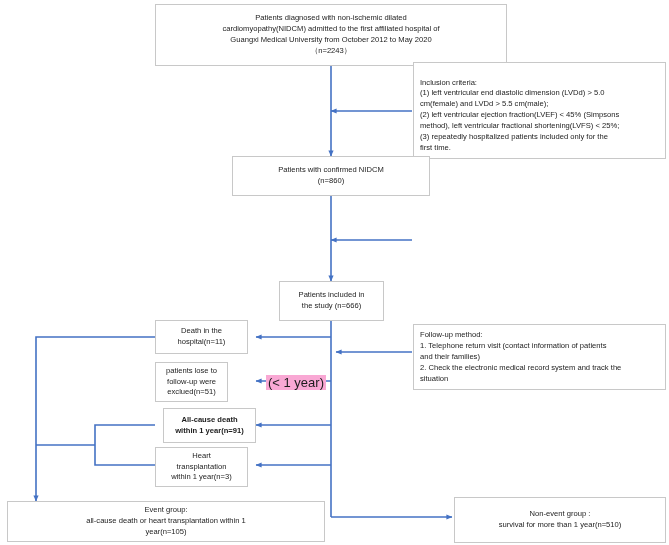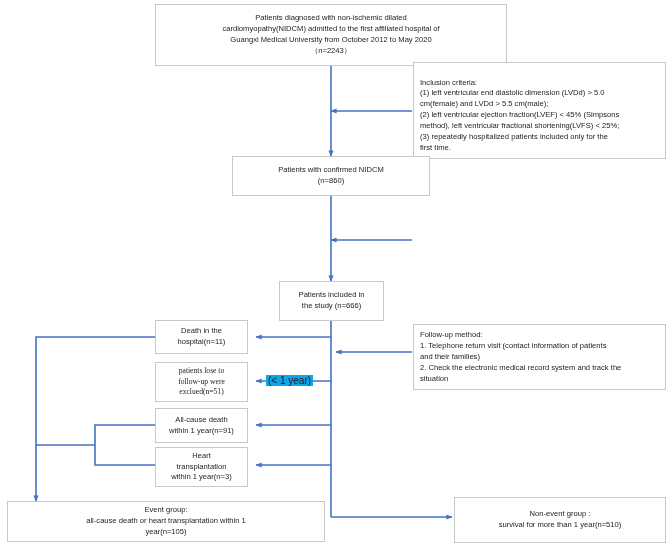--- a/index.html
+++ b/index.html
@@ -41,23 +41,23 @@
     padding: 4px 5px 4px 6px;
     line-height: 1.44;
   }
   .node-text {
     display: block;
     white-space: pre-line;
     width: 100%;
   }
   .edge-label {
     position: absolute;
-    font-size: 10px;
+    font-size: 13px;
     color: #1c1c1c;
-    background: #0ea5e9;
+    background: #f9a8d4;
     padding: 0 2px;
     z-index: 4;
     white-space: nowrap;
   }
   svg.connectors {
     position: absolute;
     left: 0;
     top: 0;
     width: 669px;
     height: 545px;
@@ -131,27 +131,27 @@
   <div class="node" style="left:279px; top:281px; width:105px; height:40px;">
     <span class="node-text">Patients included in
 the study (n=666)</span>
   </div>
 
   <div class="node" style="left:155px; top:320px; width:93px; height:34px;">
     <span class="node-text">Death in the
 hospital(n=11)</span>
   </div>
 
-  <div class="node" style="left:155px; top:362px; width:93px; height:40px;font-family:Liberation Serif, serif;">
+  <div class="node" style="left:155px; top:362px; width:73px; height:40px;">
     <span class="node-text">patients lose to
 follow-up were
 exclued(n=51)</span>
   </div>
 
-  <div class="node" style="left:155px; top:408px; width:93px; height:35px;">
+  <div class="node" style="left:163px; top:408px; width:93px; height:35px;font-weight:bold;">
     <span class="node-text">All-cause death
 within 1 year(n=91)</span>
   </div>
 
   <div class="node" style="left:155px; top:447px; width:93px; height:40px;">
     <span class="node-text">Heart
 transplantation
 within 1 year(n=3)</span>
   </div>
 

